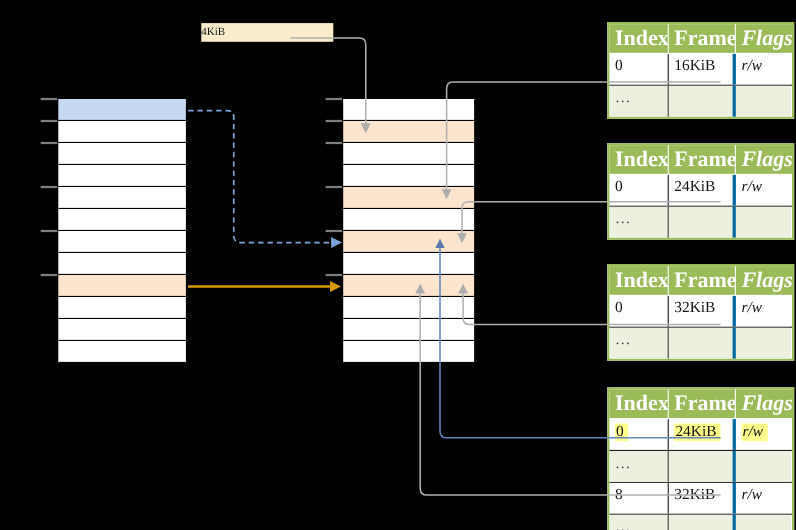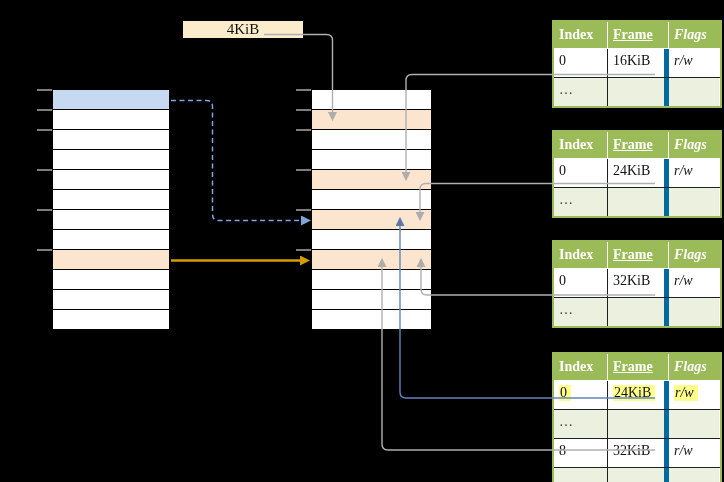--- a/index.html
+++ b/index.html
@@ -4,21 +4,21 @@
 <style>
   html,body{margin:0;padding:0;background:#000;}
   #stage{
     position:relative;width:724px;height:482px;background:var(--background,#000);
     overflow:hidden;font-family:"Liberation Serif","DejaVu Serif",serif;
   }
   
   #page-size-box{
     position:absolute;left:183px;top:21px;width:120px;height:17px;
     background:var(--box-fill,#fbedcb);
-    font-size:15px;color:#111;text-align:center;line-height:17px;
+    font-size:10px;color:#111;text-align:left;line-height:17px;
   }
   
   .stack{
     position:absolute;top:89px;width:118px;height:242px;box-sizing:border-box;
     border:1px solid #000;background:#000;
   }
   #stack-left{left:52px;}
   #stack-middle{left:311px;width:121px;}
   .stack-row{height:20px;box-sizing:border-box;border-bottom:1px solid #000;background:var(--row-white,#fff);}
   .stack-row:last-child{border-bottom:none;}
@@ -31,33 +31,33 @@
     border:2px solid var(--table-border-green,#9bbb59);
     background:#fff;
   }
   #frame-table-0{top:20px;}
   #frame-table-1{top:130px;}
   #frame-table-2{top:240px;}
   #frame-table-3{top:352px;}
   .ft-header{display:flex;height:26px;margin-bottom:1px;}
   .ft-hcell{
     background:var(--table-header-green,#9bbb59);color:#fff;font-weight:bold;
-    font-size:14px;line-height:26px;padding-left:5px;box-sizing:border-box;
+    font-size:20px;line-height:26px;padding-left:5px;box-sizing:border-box;
   }
   .ft-hcell:nth-child(1){width:53px;margin-right:1px;}
-  .ft-hcell:nth-child(2){width:60px;margin-right:1px;text-decoration:underline;}
+  .ft-hcell:nth-child(2){width:60px;margin-right:1px;}
   .ft-hcell:nth-child(3){width:51px;font-style:italic;}
   .ft-row{display:flex;height:28px;}
   .ft-row + .ft-row{border-top:1px solid #1f1f1f;}
   #frame-table-3 .ft-row:last-child{height:19px;}
   .ft-cell{
     box-sizing:border-box;font-size:14px;color:#111;padding:4px 0 0 5px;
   }
   .ft-cell:nth-child(1){width:54px;border-right:1px solid #1f1f1f;}
-  .ft-cell:nth-child(2){width:61px;border-right:5px solid #0369a1;}
+  .ft-cell:nth-child(2){width:61px;border-right:3px solid #0369a1;}
   .ft-cell:nth-child(3){width:50px;font-style:italic;}
   .ft-row.tone-green .ft-cell{background:var(--table-row-green,#ebf1de);color:#3d3d3d;}
   .ft-cell span.hl{background:var(--highlight-yellow,#ffff8c);padding:0 4px 1px 1px;}
   
   #connector-overlay{position:absolute;left:0;top:0;pointer-events:none;}
   .ln-gray{stroke:var(--line-gray,#b0b0b0);stroke-width:1.4;fill:none;}
   .ln-blue{stroke:var(--arrow-blue,#6385bc);stroke-width:1.4;fill:none;}
   .ln-dash{stroke:var(--arrow-blue-dashed,#7fa5dc);stroke-width:1.5;fill:none;stroke-dasharray:5 3.5;}
   .ln-orange{stroke:var(--arrow-orange,#d69b00);stroke-width:2.4;fill:none;}
 </style>

